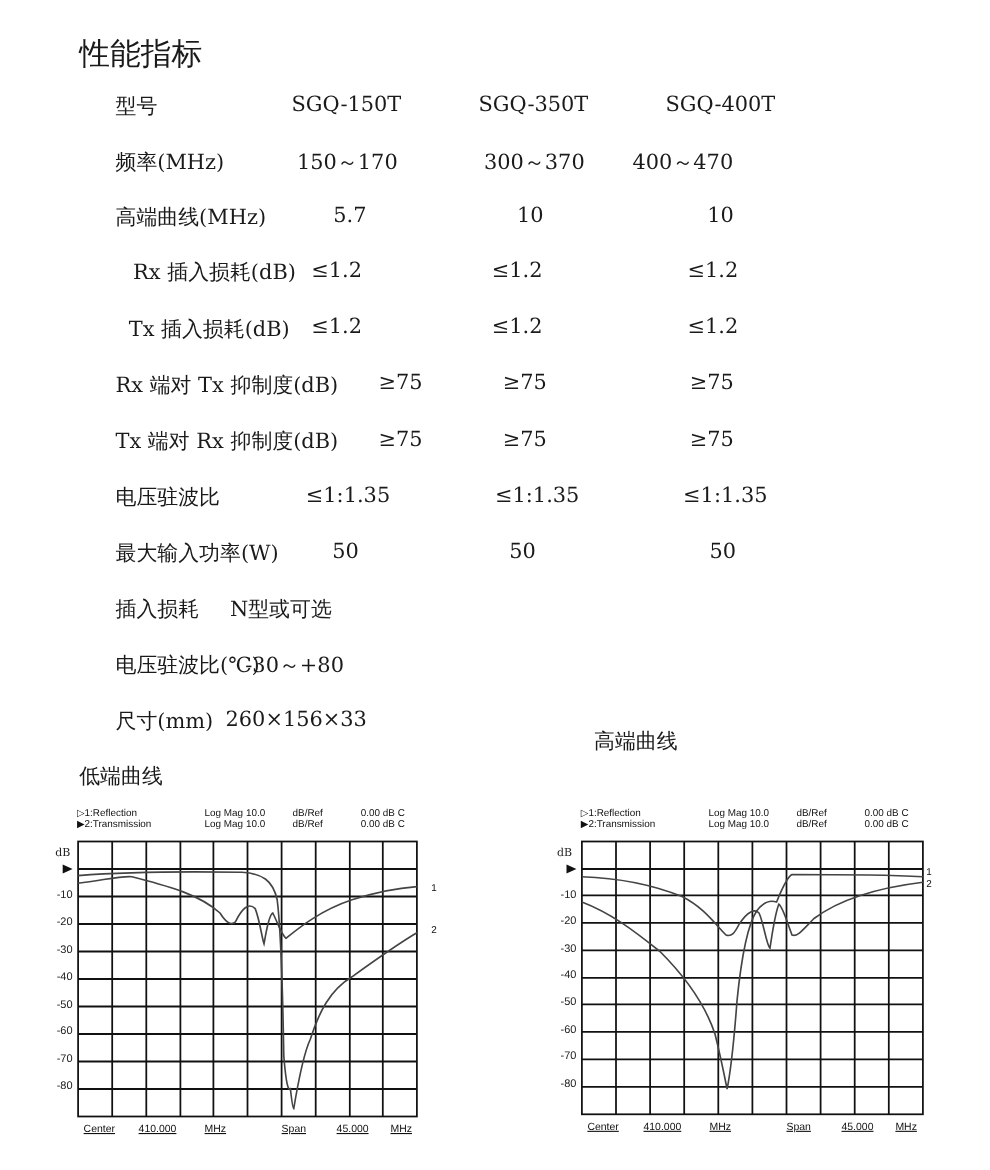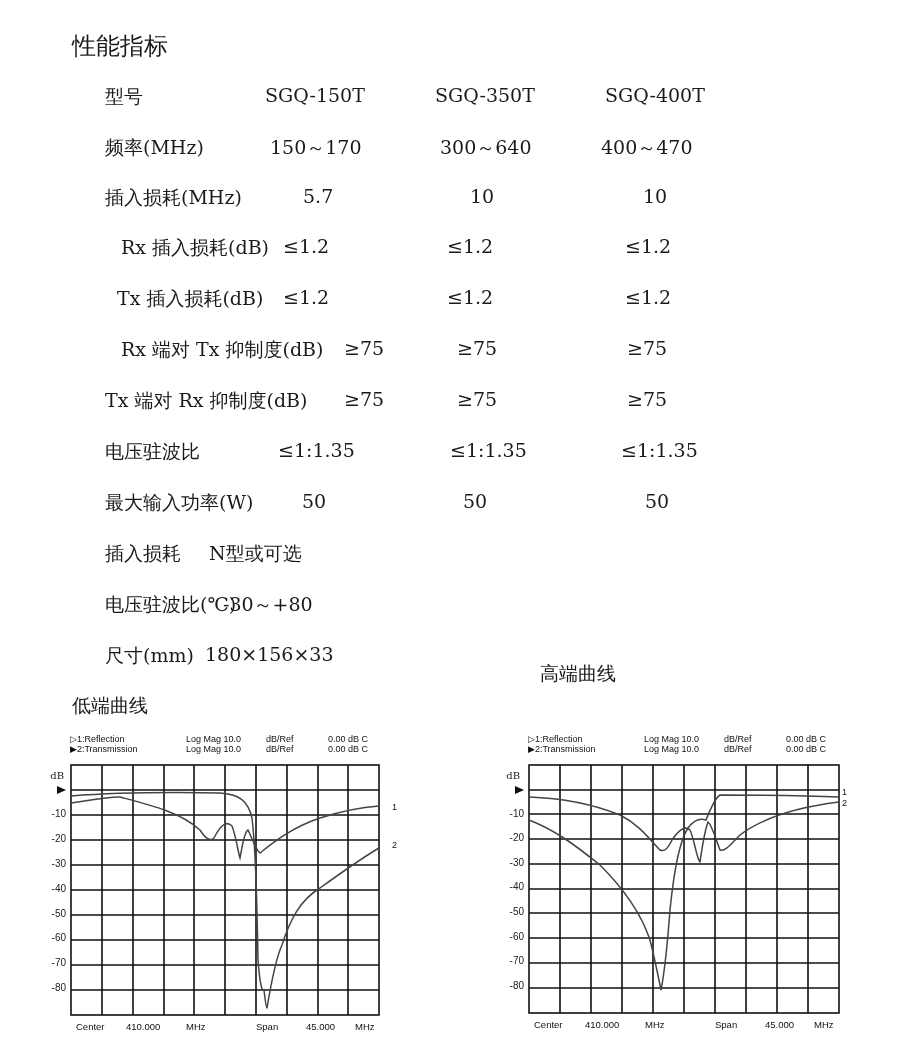--- a/index.html
+++ b/index.html
@@ -1,65 +1,65 @@
 <!DOCTYPE html>
 <html><head>
 <meta charset="utf-8">
 <style>
   html, body { margin:0; padding:0; background:#fff; }
   body { width:900px; height:1064px; position:relative; overflow:hidden;
          font-family:"DejaVu Serif","Liberation Serif",serif; color:#1a1a1a; }
-  .section-title { position:absolute; font-size:24px;font-family:Liberation Serif, serif; }
+  .section-title { position:absolute; font-size:28px;font-family:Liberation Serif, serif; }
   .row { position:absolute; left:105px; font-size:19px; height:24px; white-space:nowrap; }
   .row span { position:absolute; top:0; white-space:nowrap; }
   .chart-title { position:absolute; font-size:19px; }
   .vna { position:absolute; font-family:"Liberation Sans","DejaVu Sans",sans-serif; }
   .vna .hdr { position:absolute; font-size:9px; line-height:10px; color:#111; white-space:nowrap; }
   .vna .ylab { position:absolute; font-size:10px; color:#222; width:26px; text-align:right; }
-  .vna .foot { position:absolute; font-size:9.5px; color:#111; white-space:nowrap; }
+  .vna .foot { position:absolute; font-size:9.5px; color:#111; white-space:nowrap;text-decoration:underline; }
   .vna svg { position:absolute; }
 </style>
 </head>
 <body>
 
 <div class="section-title" style="left:72px;top:30px;">性能指标</div>
 
 <div>
   <div class="row" style="top:84px;">
     <span style="left:0">型号</span>
     <span style="left:160px">SGQ-150T</span>
     <span style="left:330px">SGQ-350T</span>
     <span style="left:500px">SGQ-400T</span>
   </div>
   <div class="row" style="top:135px;">
     <span style="left:0">频率(MHz)</span>
     <span style="left:165px">150～170</span>
-    <span style="left:335px">300～640</span>
-    <span style="left:496px">400～470</span>
+    <span style="left:335px">300～370</span>
+    <span style="left:470px">400～470</span>
   </div>
   <div class="row" style="top:185px;">
-    <span style="left:0">插入损耗(MHz)</span>
+    <span style="left:0">高端曲线(MHz)</span>
     <span style="left:198px">5.7</span>
     <span style="left:365px">10</span>
     <span style="left:538px">10</span>
   </div>
   <div class="row" style="top:235px;">
     <span style="left:16px">Rx 插入损耗(dB)</span>
     <span style="left:178px">≤1.2</span>
     <span style="left:342px">≤1.2</span>
     <span style="left:520px">≤1.2</span>
   </div>
   <div class="row" style="top:286px;">
     <span style="left:12px">Tx 插入损耗(dB)</span>
     <span style="left:178px">≤1.2</span>
     <span style="left:342px">≤1.2</span>
     <span style="left:520px">≤1.2</span>
   </div>
   <div class="row" style="top:337px;">
-    <span style="left:16px">Rx 端对 Tx 抑制度(dB)</span>
+    <span style="left:0">Rx 端对 Tx 抑制度(dB)</span>
     <span style="left:239px">≥75</span>
     <span style="left:352px">≥75</span>
     <span style="left:522px">≥75</span>
   </div>
   <div class="row" style="top:388px;">
     <span style="left:0">Tx 端对 Rx 抑制度(dB)</span>
     <span style="left:239px">≥75</span>
     <span style="left:352px">≥75</span>
     <span style="left:522px">≥75</span>
   </div>
@@ -78,21 +78,21 @@
   <div class="row" style="top:541px;">
     <span style="left:0">插入损耗</span>
     <span style="left:104px">N型或可选</span>
   </div>
   <div class="row" style="top:592px;">
     <span style="left:0">电压驻波比(℃)</span>
     <span style="left:118px">-30～+80</span>
   </div>
   <div class="row" style="top:643px;">
     <span style="left:0">尺寸(mm)</span>
-    <span style="left:100px">180×156×33</span>
+    <span style="left:100px">260×156×33</span>
   </div>
 </div>
 
 <div class="chart-title" style="left:72px;top:693px;">低端曲线</div>
 <div class="vna" style="left:0;top:0;">
   <div class="hdr" style="left:70px;top:734px;">▷1:Reflection</div>
   <div class="hdr" style="left:70px;top:744px;">▶2:Transmission</div>
   <div class="hdr" style="left:186px;top:734px;">Log  Mag  10.0</div>
   <div class="hdr" style="left:186px;top:744px;">Log  Mag  10.0</div>
   <div class="hdr" style="left:266px;top:734px;">dB/Ref</div>

